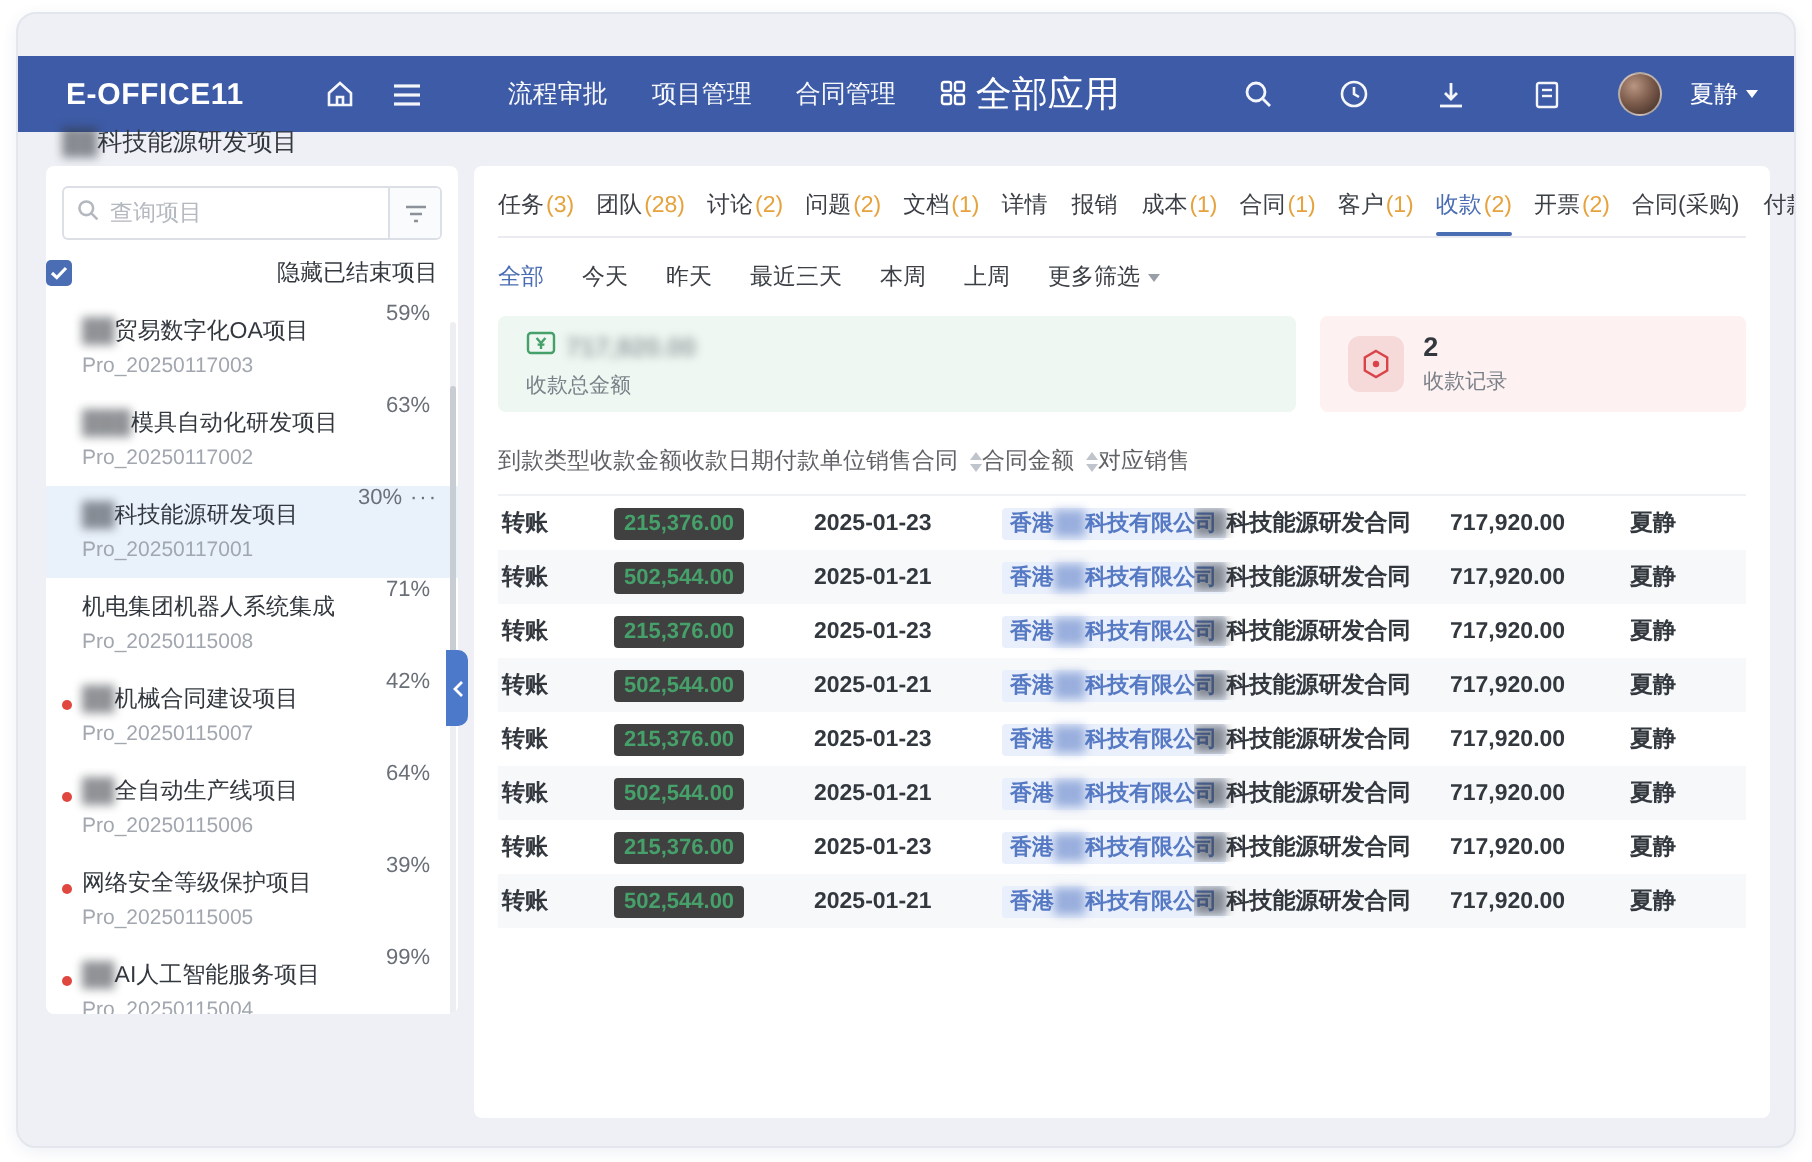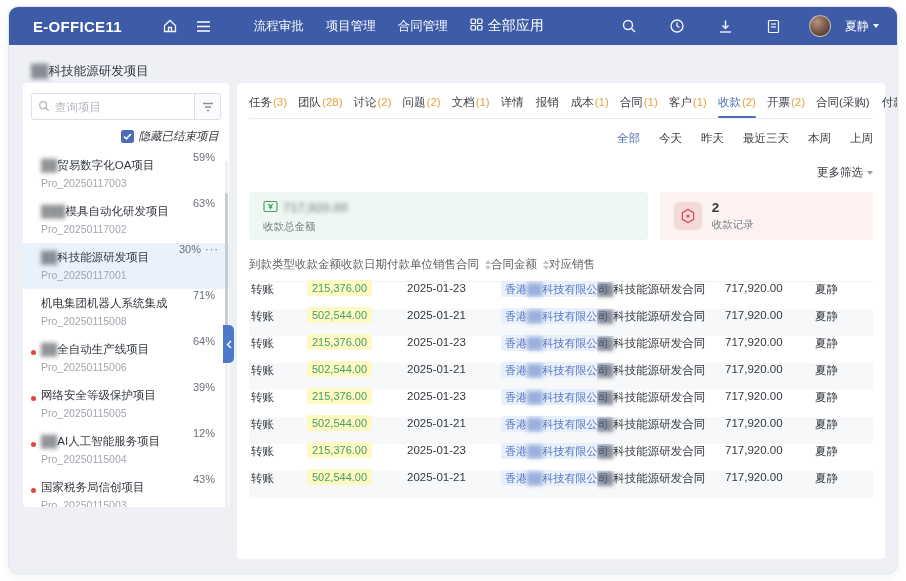--- a/index.html
+++ b/index.html
@@ -1,45 +1,45 @@
 <!DOCTYPE html>
 <html><head>
 <meta charset="utf-8">
 <style>
   * { margin:0; padding:0; box-sizing:border-box; }
   html,body { width:906px; height:581px; background:#fff; font-family:"Liberation Sans","DejaVu Sans",sans-serif; }
   .window { position:absolute; left:8px; top:6px; width:890px; height:568px; border-radius:10px; overflow:hidden; border:1px solid #e3e6ec; box-shadow:0 2px 8px rgba(40,60,110,.08); background:#eef0f5; }
 
   
-  .navbar { height:38px; background:#3d5ba6; display:flex; align-items:center; color:#fff; padding:0 18px 0 24px; }
+  .navbar { height:38px; background:#3d5ba6; display:flex; align-items:center; color:#fff; padding:0 18px 0 24px;margin-top:21px; }
   .logo { font-size:15px; font-weight:bold; letter-spacing:.3px; margin-right:36px; }
   .nav-icon { display:inline-flex; align-items:center; justify-content:center; width:24px; height:24px; margin-right:10px; cursor:pointer; opacity:.95; }
   .nav-menu { display:flex; align-items:center; margin-left:28px; gap:22px; }
   .nav-item { font-size:12.5px; cursor:pointer; opacity:.96;text-align:right; }
-  .nav-apps { display:flex; align-items:center; gap:5px; font-size:14px; margin-left:22px; cursor:pointer; }
+  .nav-apps { display:flex; align-items:center; gap:5px; font-size:18px; margin-left:22px; cursor:pointer; }
   .nav-right { margin-left:auto; display:flex; align-items:center; gap:14px; }
   .avatar { width:22px; height:22px; border-radius:50%; background:radial-gradient(circle at 35% 30%, #b99582 0%, #7e5d4d 45%, #362620 100%); border:1.5px solid rgba(255,255,255,.55); }
   .user-name { font-size:12px; display:flex; align-items:center; gap:4px; cursor:pointer; }
   .caret-down { width:0; height:0; border-left:3.5px solid transparent; border-right:3.5px solid transparent; border-top:4px solid #fff; display:inline-block; }
 
   
   .page-title { position:absolute; left:22px; top:56px; font-size:12.5px; color:#33383f; }
 
   
   .blur { filter:blur(2.3px); opacity:.55; font-style:normal; }
   i { font-style:normal; }
 
   
   .sidebar { position:absolute; left:14px; top:76px; width:206px; height:424px; background:#fff; border-radius:4px; overflow:hidden; }
   .search-row { margin:10px 8px 0 8px; display:flex; height:27px; border:1px solid #dcdfe6; border-radius:3px; overflow:hidden; }
   .search-box { flex:1; display:flex; align-items:center; padding:0 6px; gap:5px; }
   .search-box input { border:none; outline:none; width:100%; font-size:11.5px; color:#333; font-family:inherit; }
   .search-box input::placeholder { color:#b4b8bf; }
   .filter-seg { width:26px; border-left:1px solid #dcdfe6; display:flex; align-items:center; justify-content:center; cursor:pointer; background:#fafbfc; }
-  .hide-row { display:flex; justify-content:flex-end; align-items:center; gap:5px; margin:9px 10px 7px 0;font-style:italic; }
+  .hide-row { display:flex; justify-content:space-between; align-items:center; gap:5px; margin:9px 10px 7px 0; }
   .checkbox { width:13px; height:13px; border-radius:2.5px; background:#4a6db3; display:inline-flex; align-items:center; justify-content:center; cursor:pointer; }
   .hide-label { font-size:11.5px; color:#33383f; }
   .proj-list { position:relative; }
   .proj { position:relative; padding:7px 12px 7px 18px; height:46px; cursor:pointer; }
   .proj.selected { background:#e9f1fb; }
   .pdot { position:absolute; left:8px; top:15px; width:5px; height:5px; border-radius:50%; background:#e0473f; visibility:hidden; }
   .pdot.show { visibility:visible; }
   .pname { font-size:11.5px; color:#33383f; white-space:nowrap; }
   .pcode { font-size:10.5px; color:#a2a7af; margin-top:4px; }
   .pright { position:absolute; right:10px; top:0; height:100%; display:flex; gap:4px; }
@@ -49,21 +49,21 @@
   .sb-thumb { position:absolute; right:1px; top:110px; width:3px; height:150px; background:#c8ccd3; border-radius:2px; }
   .collapse-handle { position:absolute; left:214px; top:318px; width:11px; height:38px; background:#4c79ca; border-radius:0 5px 5px 0; display:flex; align-items:center; justify-content:center; cursor:pointer; z-index:5; }
 
   
   .main { position:absolute; left:228px; top:76px; width:648px; height:476px; background:#fff; border-radius:4px; padding:10px 12px; }
   .tabs { display:flex; align-items:flex-end; gap:11px; border-bottom:1px solid #e9ebf1; padding-bottom:0; height:26px; white-space:nowrap; }
   .tab { position:relative; font-size:11.5px; color:#3c4046; cursor:pointer; padding-bottom:8px; }
   .tab-count { color:#e6a23c; margin-left:1px; }
   .tab.active .tab-label { color:#4a6db3; }
   .tab.active::after { content:""; position:absolute; left:0; right:0; bottom:0; height:2px; background:#4a6db3; border-radius:1px; }
-  .filters { display:flex; align-items:flex-end; gap:19px; margin-top:12px;flex-direction:column; }
+  .filters { display:flex; align-items:flex-start; gap:19px; margin-top:12px; }
   .filter { font-size:11.5px; color:#3c4046; cursor:pointer; }
   .filter.active { color:#4a6db3; }
   .more-filter { font-size:11.5px; color:#3c4046; display:flex; align-items:center; gap:4px; cursor:pointer;font-family:Liberation Mono, monospace; }
   .mf-caret { width:0; height:0; border-left:3.5px solid transparent; border-right:3.5px solid transparent; border-top:4px solid #9a9ea6; }
 
   .cards { display:flex; gap:12px; margin-top:12px; }
   .card { border-radius:4px; height:48px; display:flex; align-items:center; padding:0 14px; }
   .card-green { flex:2; background:#eef7f1; }
   .cg-text .amt-line { display:flex; align-items:center; gap:5px; }
   .cg-amount { font-size:13px; font-weight:bold; color:#4d565f; }
@@ -73,24 +73,24 @@
   .cr-value { font-size:13.5px; font-weight:bold; color:#33383f; }
 
   .thead { display:flex; align-items:center; height:34px; margin-top:8px; border-bottom:1px solid #f0f1f4; }
   .thead span.hcell { font-size:11.5px; color:#606266; display:inline-flex; align-items:center; gap:4px; }
   .sort { display:none; flex-direction:column; gap:2px; margin-left:2px; }
   .sort.show { display:inline-flex; }
   .sort b { width:0; height:0; border-left:3px solid transparent; border-right:3px solid transparent; }
   .sort .up { border-bottom:4px solid #c0c4cc; }
   .sort .dn { border-top:4px solid #c0c4cc; }
 
-  .trow { display:flex; height:27px; font-size:11.5px; color:#33383f; cursor:pointer; }
+  .trow { display:flex; align-items:center; height:27px; font-size:11.5px; color:#33383f; cursor:pointer;font-weight:bold; }
   .trow:nth-of-type(even) { background:#f7f8fa; }
   .c0{width:58px; padding-left:2px;} .c1{width:100px;} .c2{width:94px;} .c3{width:96px;} .c4{width:128px; white-space:nowrap; overflow:hidden;} .c5{width:90px;} .c6{flex:1;}
-  .chip-green { background:#fef9c3; color:#46a06a; padding:2px 5px; border-radius:2px; font-size:11px; cursor:pointer; }
+  .chip-green { background:#404040; color:#46a06a; padding:2px 5px; border-radius:2px; font-size:11px; cursor:pointer; }
   .chip-blue { background:#e9effb; color:#5679c4; padding:2px 4px; border-radius:2px; font-size:11px; cursor:pointer; white-space:nowrap; }
 </style>
 </head>
 <body>
 
 <div class="window">
 
   <div class="navbar">
     <span class="logo">E-OFFICE11</span>
     <span class="nav-icon">
@@ -226,20 +226,29 @@
         <div class="proj">
 
           <div class="pname"><i class="blur"></i><i>机电集团机器人系统集成</i></div>
           <div class="pcode">Pro_20250115008</div>
           <div class="pright">
             <span class="ppct">71%</span>
             <span class="pmore"></span>
           </div>
         </div>
 
+        <div class="proj">
+          <span class="pdot show"></span>
+          <div class="pname"><i class="blur">██</i><i>机械合同建设项目</i></div>
+          <div class="pcode">Pro_20250115007</div>
+          <div class="pright">
+            <span class="ppct">42%</span>
+            <span class="pmore"></span>
+          </div>
+        </div>
 
         <div class="proj">
           <span class="pdot show"></span>
           <div class="pname"><i class="blur">██</i><i>全自动生产线项目</i></div>
           <div class="pcode">Pro_20250115006</div>
           <div class="pright">
             <span class="ppct">64%</span>
             <span class="pmore"></span>
           </div>
         </div>
@@ -252,21 +261,21 @@
             <span class="ppct">39%</span>
             <span class="pmore"></span>
           </div>
         </div>
 
         <div class="proj">
           <span class="pdot show"></span>
           <div class="pname"><i class="blur">██</i><i>AI人工智能服务项目</i></div>
           <div class="pcode">Pro_20250115004</div>
           <div class="pright">
-            <span class="ppct">12%</span>
+            <span class="ppct">99%</span>
             <span class="pmore"></span>
           </div>
         </div>
 
         <div class="proj">
           <span class="pdot show"></span>
           <div class="pname"><i class="blur"></i><i>国家税务局信创项目</i></div>
           <div class="pcode">Pro_20250115003</div>
           <div class="pright">
             <span class="ppct">43%</span>

